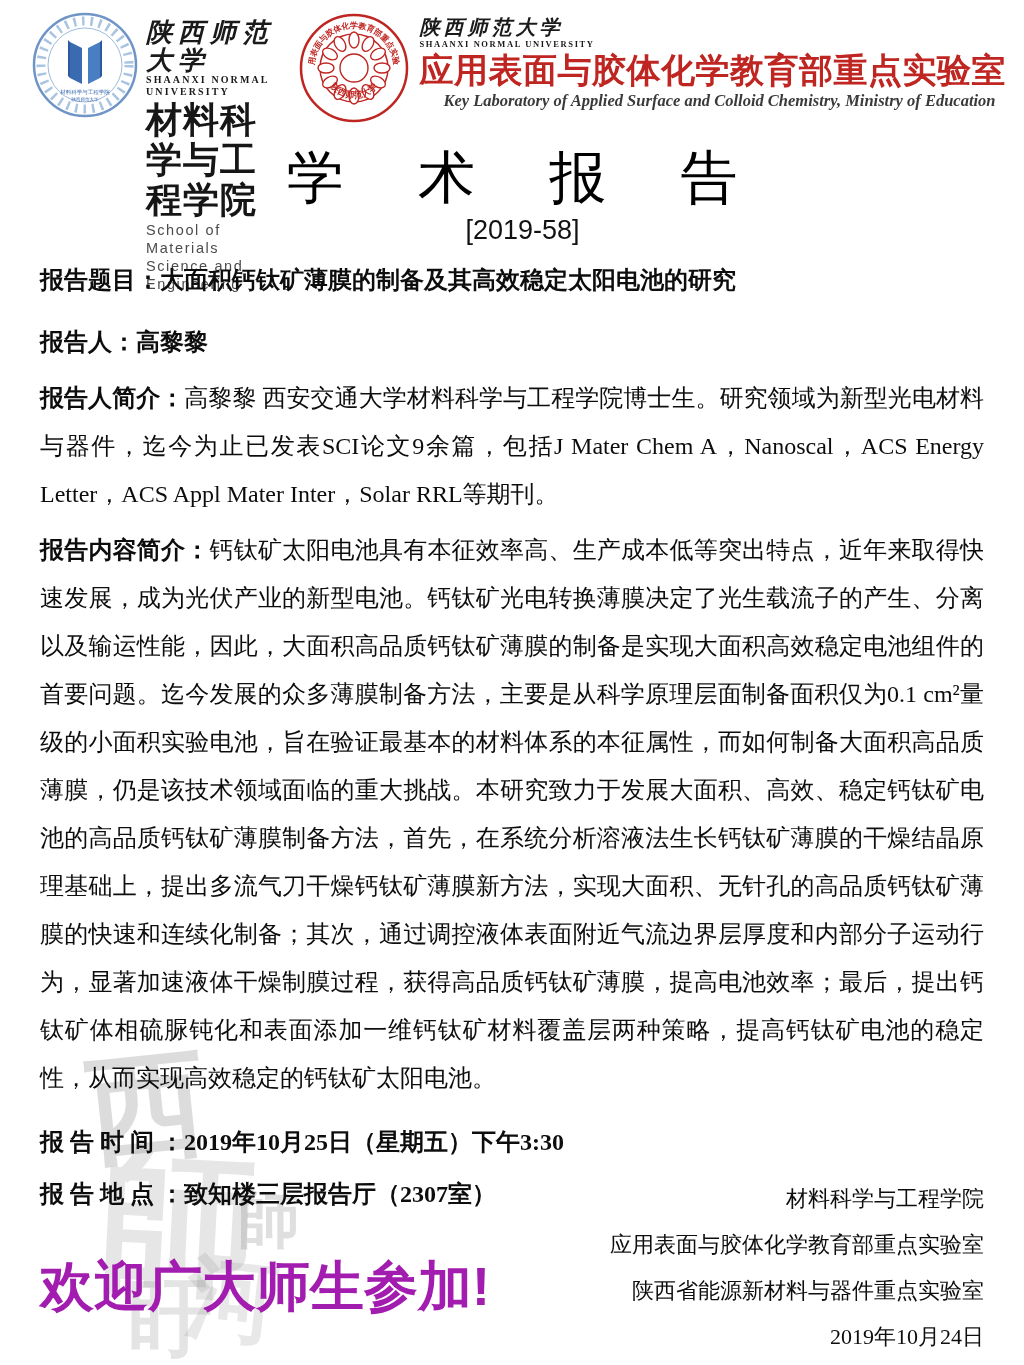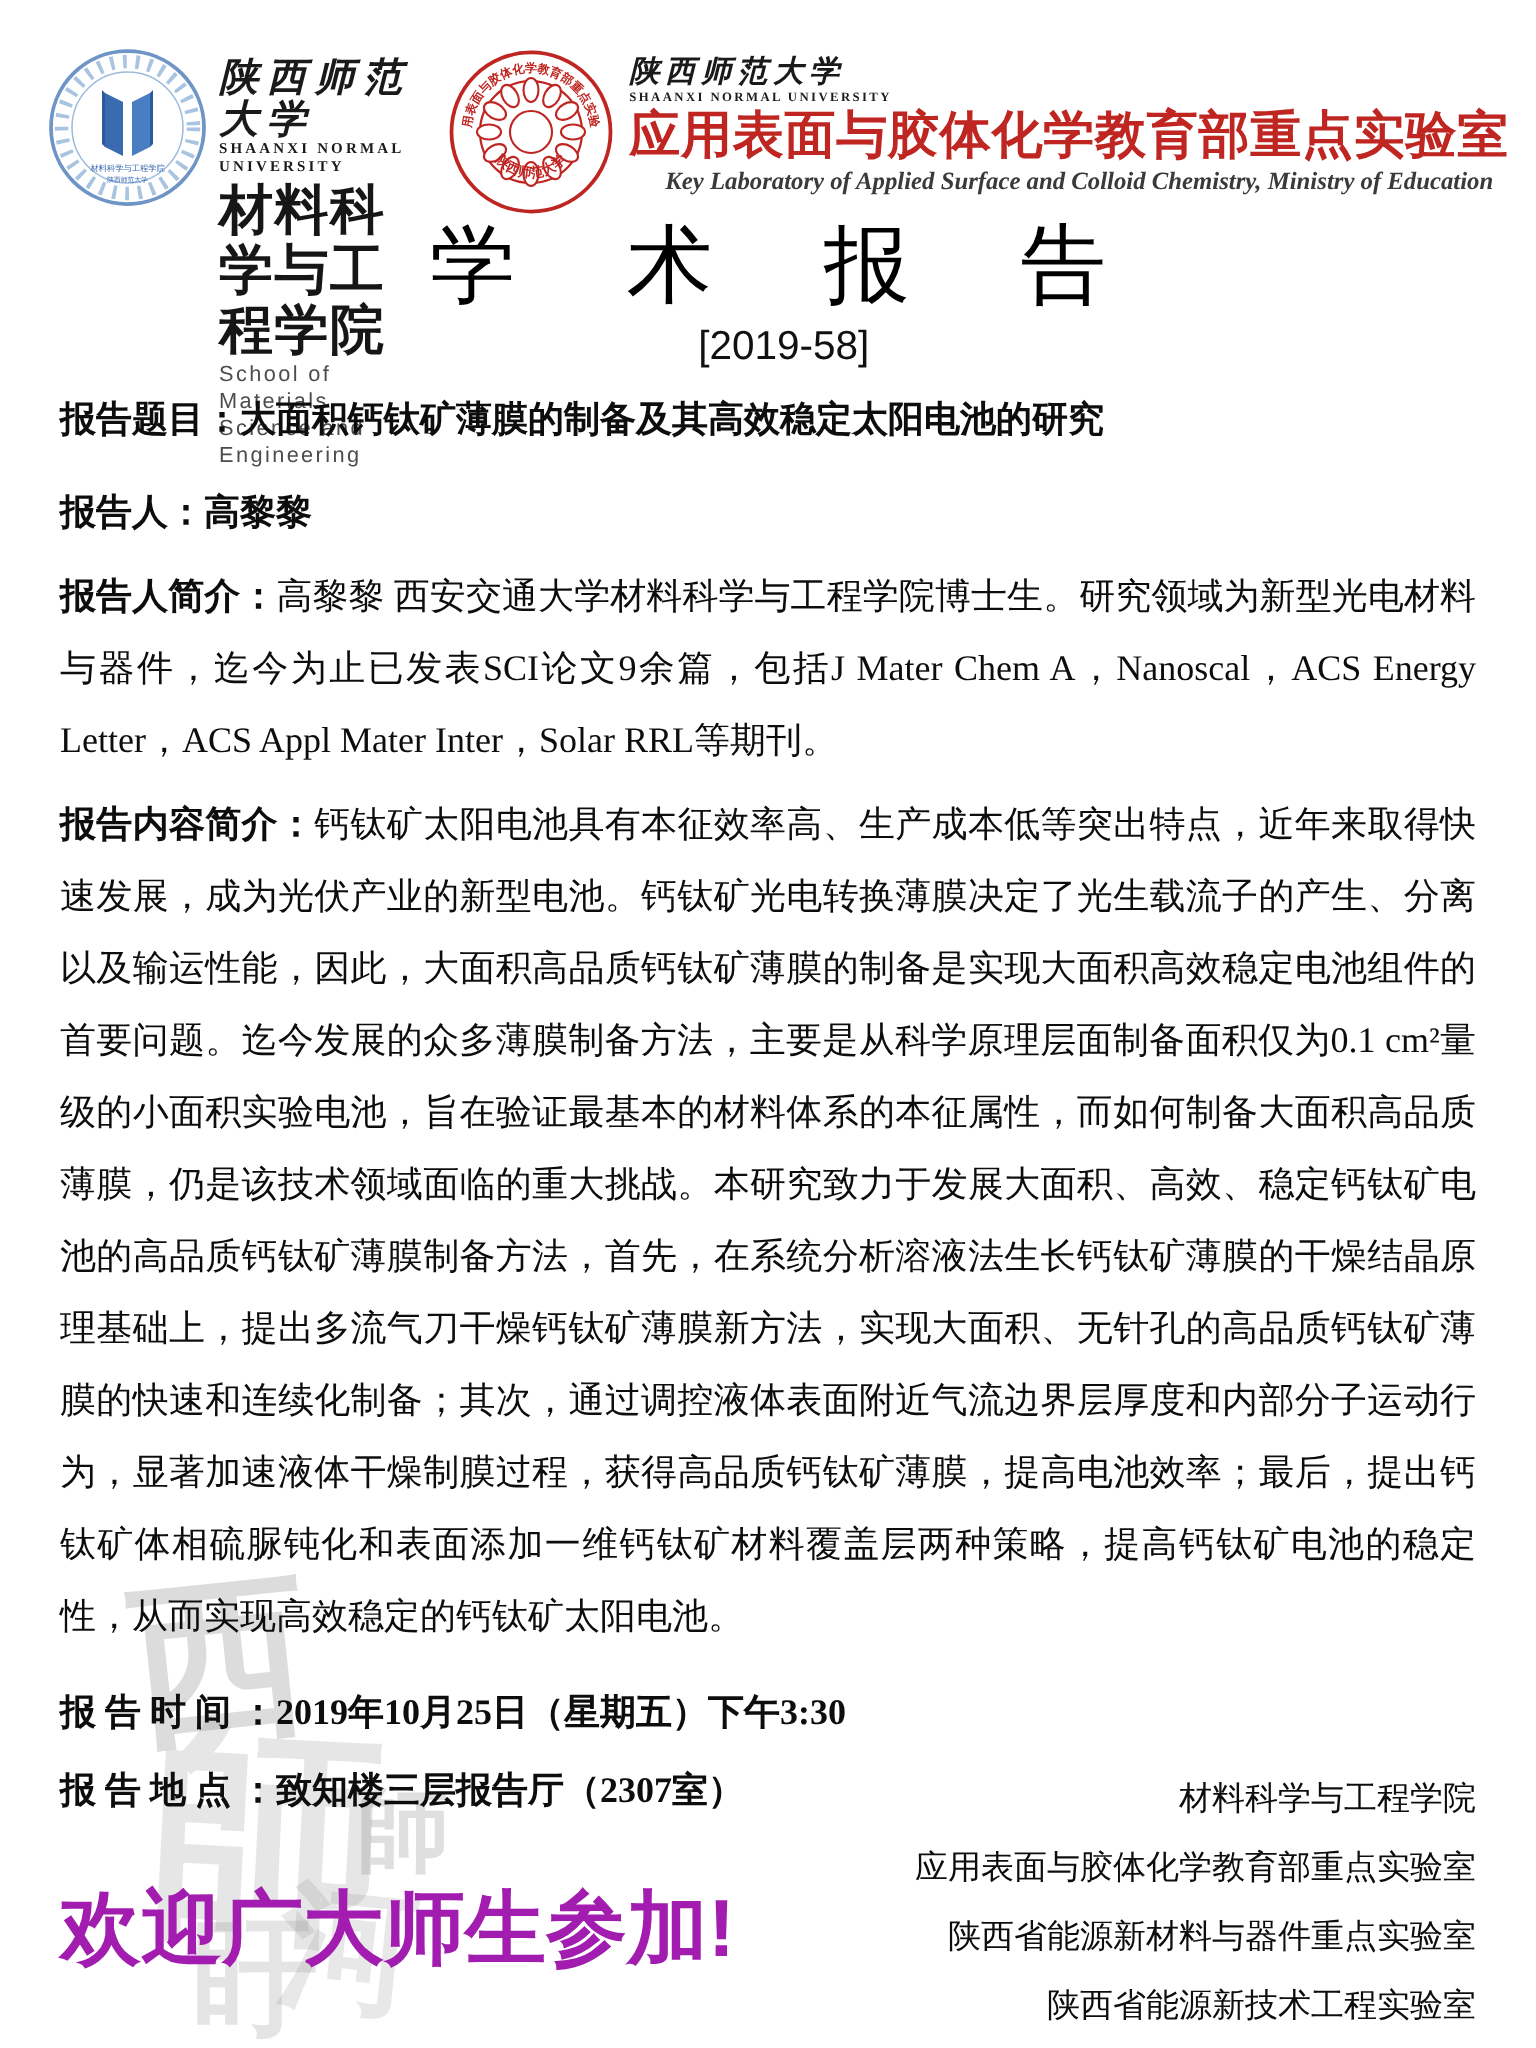--- a/index.html
+++ b/index.html
@@ -24,21 +24,21 @@
   .wm1 { left:88px;  top:1028px; font-size:118px; transform:rotate(-6deg); }
   .wm2 { left:100px; top:1118px; font-size:158px; transform:rotate(3deg); color:rgba(140,140,140,0.22); }
   .wm3 { left:238px; top:1178px; font-size:62px;  color:rgba(150,150,150,0.30); }
   .wm4 { left:186px; top:1238px; font-size:92px;  transform:rotate(6deg); color:rgba(150,150,150,0.22); }
   .wm5 { left:128px; top:1262px; font-size:84px;  color:rgba(150,150,150,0.26); }
   .content { position:relative; z-index:1; }
 
   
   .header {
     display:flex; align-items:flex-start;
-    padding:32px 18px 0 32px;
+    padding:12px 18px 0 32px;
     height:142px;
   }
   .logo-group { display:flex; align-items:flex-start; }
   .emblem { flex:0 0 auto; }
   .left-text { margin-left:8px; margin-top:6px; }
   .callig {
     font-family:"DejaVu Serif",serif;
     font-weight:700; font-style:italic;
     font-size:26px; line-height:28px; letter-spacing:6px;
     color:#1a1a1a;
@@ -206,20 +206,19 @@
 
       <div class="footer-bottom">
         <div class="fb-left">
           <div class="sched-line"><span>报 告 地 点 ：</span><span>致知楼三层报告厅（2307室）</span></div>
           <div class="welcome">欢迎广大师生参加!</div>
         </div>
         <div class="fb-right">
           <div class="org-line">材料科学与工程学院</div>
           <div class="org-line">应用表面与胶体化学教育部重点实验室</div>
           <div class="org-line">陕西省能源新材料与器件重点实验室</div>
-          <div class="org-line">陕西省能源新技术工程实验室</div>
           <div class="org-line">2019年10月24日</div>
         </div>
       </div>
     </div>
 
   </div>
 </div>
 
 </body></html>

